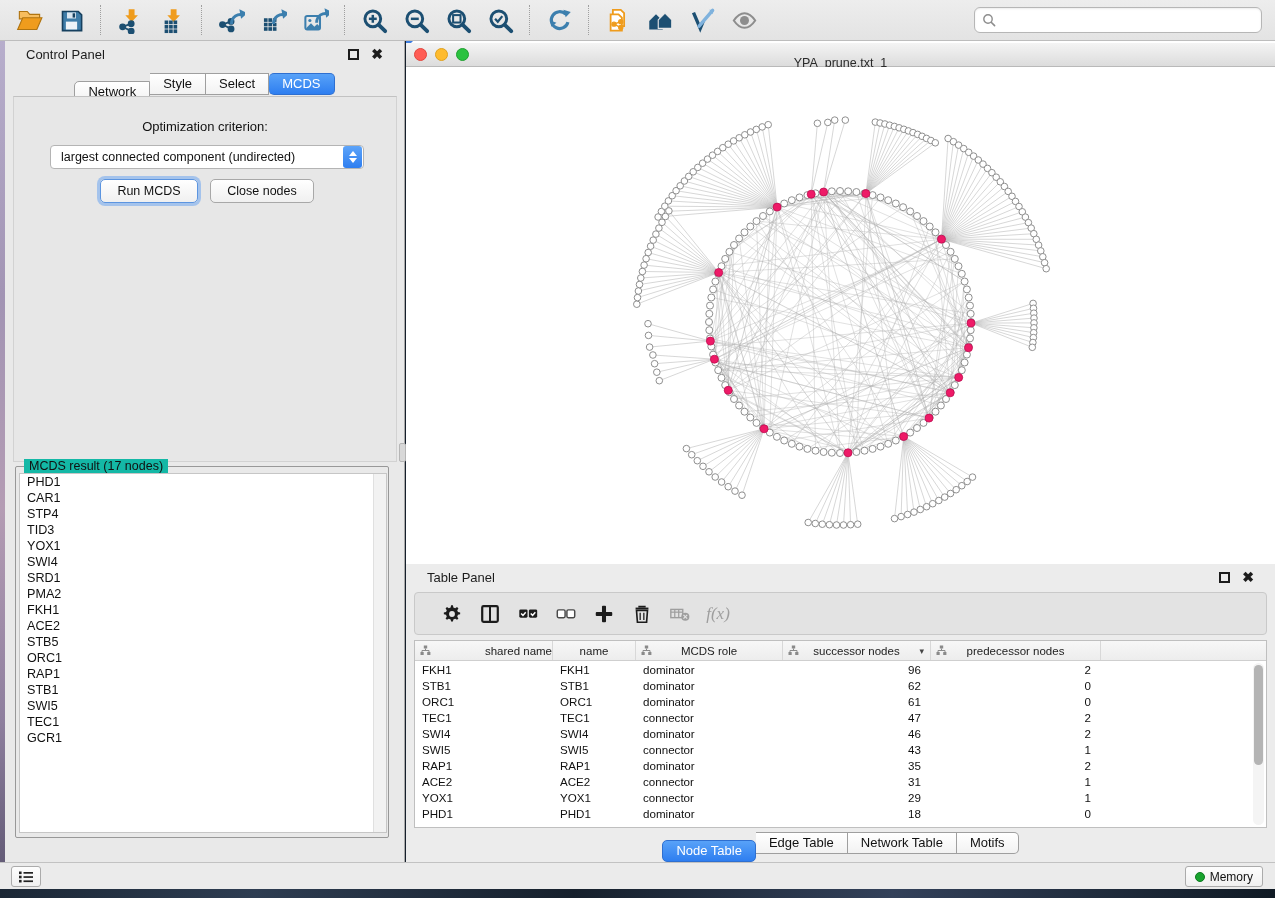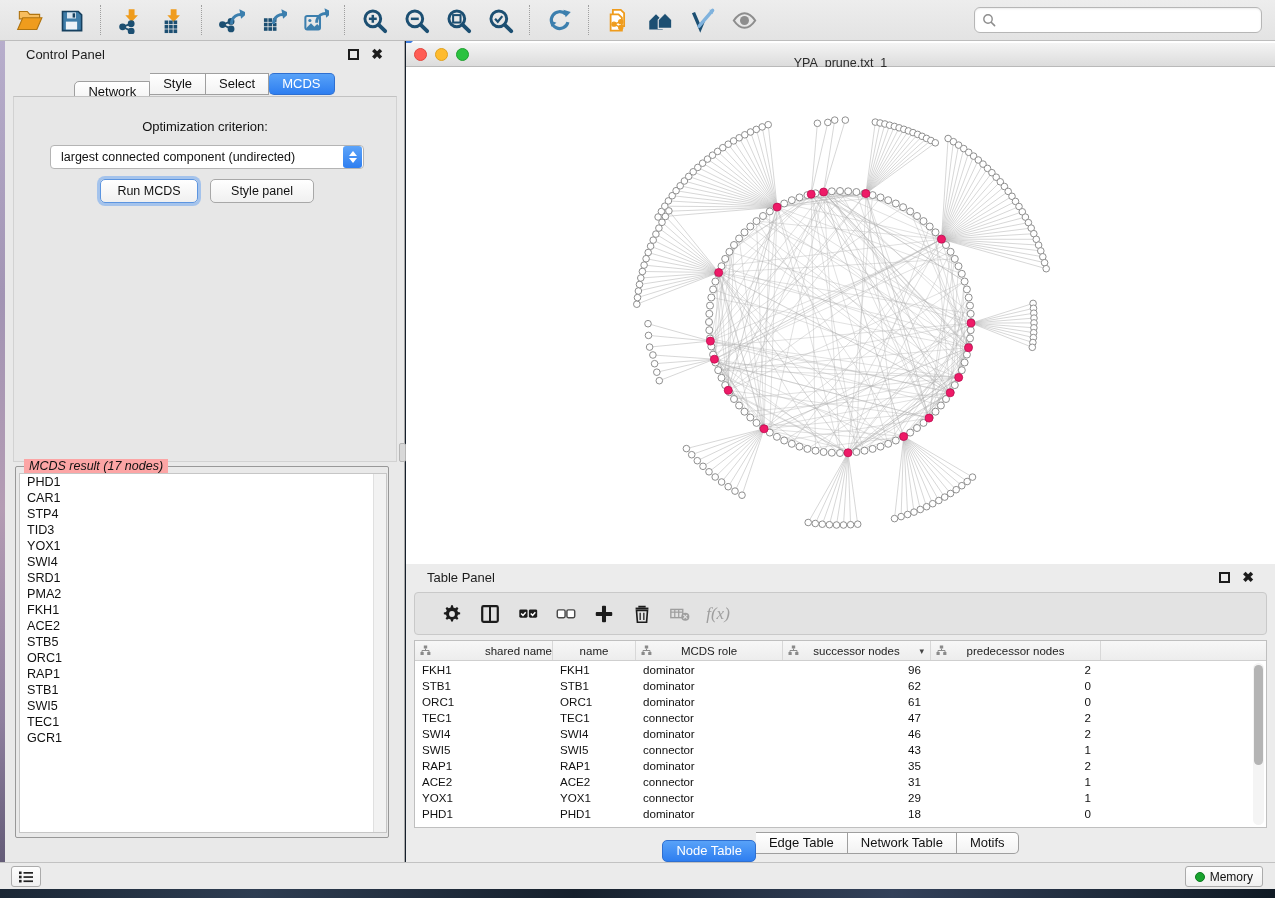--- a/index.html
+++ b/index.html
@@ -44,21 +44,21 @@
   #opt-select .sel-text { flex:1; font-size:12.5px; color:#111; padding-left:10px; white-space:nowrap; }
   #opt-select .sel-cap { width:19px; height:22px; border-radius:3px; margin-right:1px;
     background:linear-gradient(#5da4f9,#2e7ef0); display:flex; flex-direction:column; align-items:center; justify-content:center; gap:2px; }
   .chev-up { width:0; height:0; border-left:4px solid transparent; border-right:4px solid transparent; border-bottom:5px solid #fff; }
   .chev-dn { width:0; height:0; border-left:4px solid transparent; border-right:4px solid transparent; border-top:5px solid #fff; }
   .cp-btn { position:absolute; top:82px; height:24px; background:linear-gradient(#ffffff,#f0f0f0);
     border:1px solid #a8a8a8; border-radius:5px; font-size:12.5px; color:#111; display:flex; align-items:center; justify-content:center; }
   #btn-run { left:86px; width:98px; border-color:#5c95e0; box-shadow:0 0 0 3px rgba(110,165,240,.55); }
   #btn-close { left:196px; width:104px; }
   #result-box { position:absolute; left:10px; top:425px; width:374px; height:372px; border:1px solid #989898; border-radius:2px; }
-  #result-legend { position:absolute; left:8px; top:-8px; background:#fca5a5; padding:0 5px; font-size:12.5px; color:#111;font-style:italic; }
+  #result-legend { position:absolute; left:8px; top:-8px; background:#14b8a6; padding:0 5px; font-size:12.5px; color:#111; }
   #result-list { position:absolute; left:3px; top:6px; width:368px; height:360px; background:#fff; border:1px solid #c6c6c6; overflow:hidden; }
   #result-scroll { position:absolute; right:0; top:0; width:13px; height:100%; background:#f2f2f2; border-left:1px solid #e0e0e0; }
   .result-item { font-size:12.6px; line-height:16px; color:#111; padding-left:7px; }
 
   
   #network-panel { left:406px; top:41px; width:869px; height:523px; background:#fff; }
   #net-titlebar { position:absolute; left:0; top:2px; width:100%; height:24px;
     background:linear-gradient(#f4f4f4,#dcdcdc); border-bottom:1px solid #b9b9b9; display:flex; align-items:center; }
   #net-corner { position:absolute; left:0; top:0; width:7px; height:7px; background:#3d7de0; clip-path:polygon(0 0,100% 0,0 100%); }
   .traffic { width:13px; height:13px; border-radius:50%; margin-left:8px; }
@@ -288,21 +288,21 @@
     <div id="cp-inner">
       <div id="opt-label">Optimization criterion:</div>
       <div id="opt-select">
         <span class="sel-text">largest connected component (undirected)</span>
         <span class="sel-cap">
             <span class="chev-up"></span>
             <span class="chev-dn"></span>
           </span>
       </div>
       <div class="cp-btn" id="btn-run">Run MCDS</div>
-      <div class="cp-btn" id="btn-close">Style panel</div>
+      <div class="cp-btn" id="btn-close">Close nodes</div>
     </div>
     <div id="result-box">
       <div id="result-legend">MCDS result (17 nodes)</div>
       <div id="result-list">
         <div id="result-items">
             <div class="result-item">PHD1</div>
             <div class="result-item">CAR1</div>
             <div class="result-item">STP4</div>
             <div class="result-item">TID3</div>
             <div class="result-item">YOX1</div>

